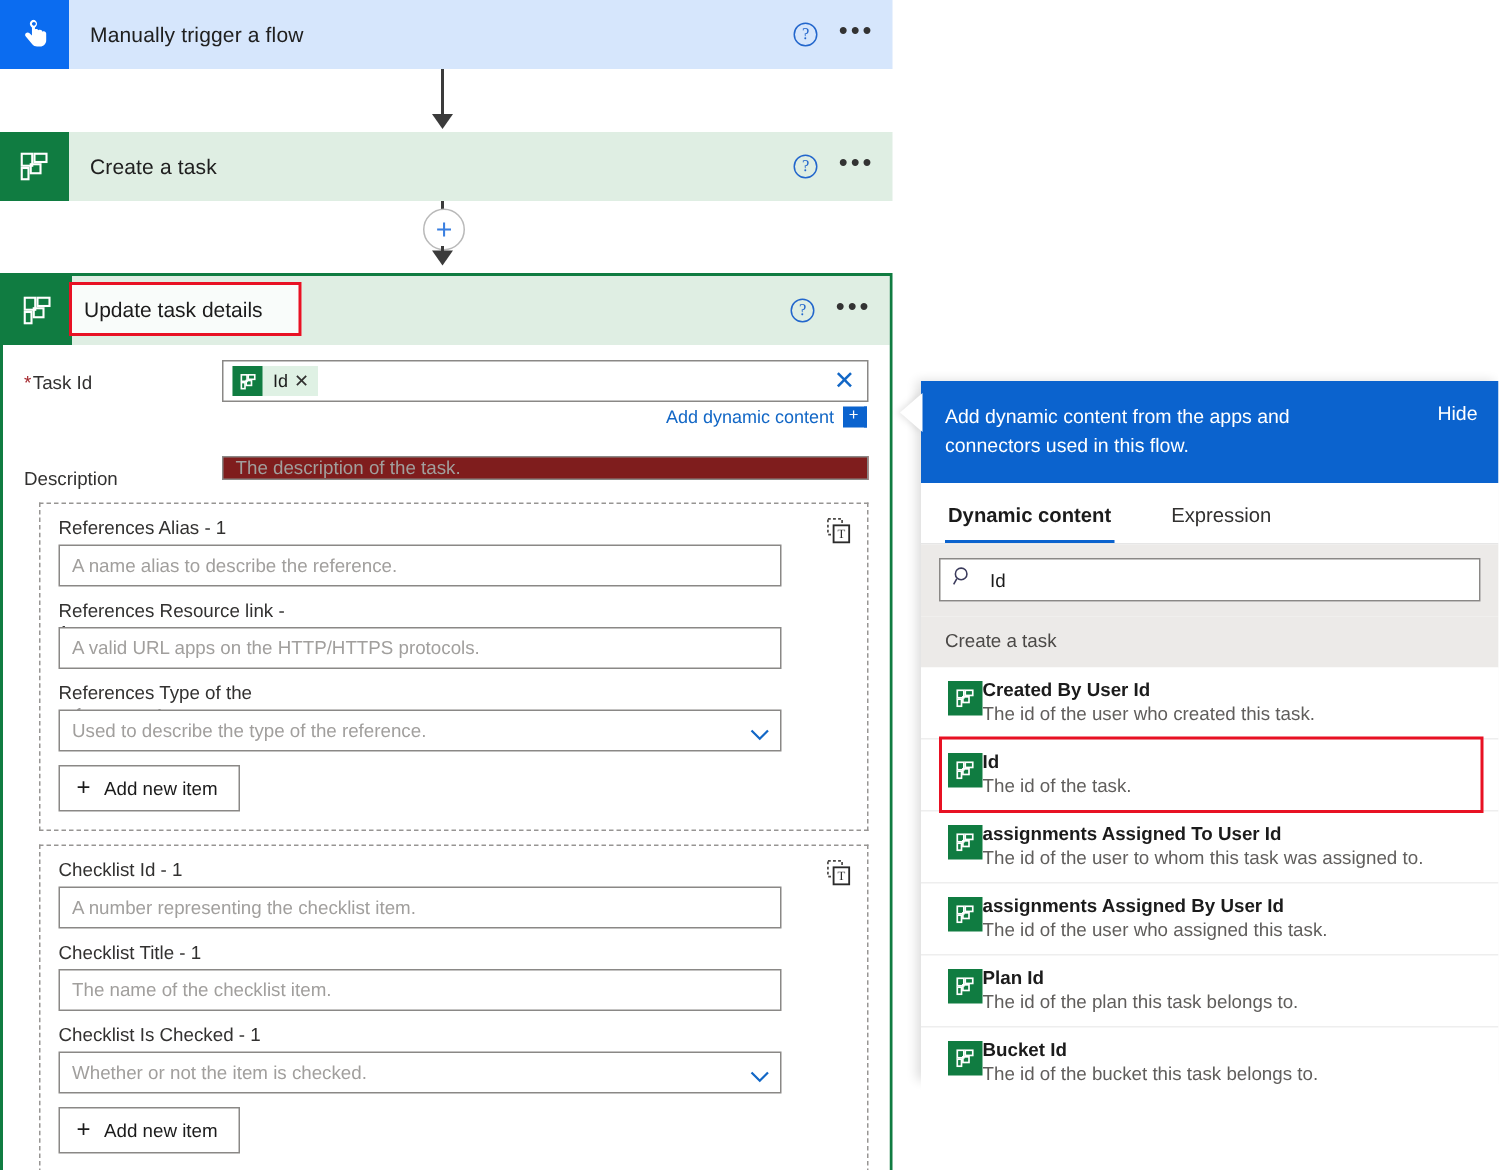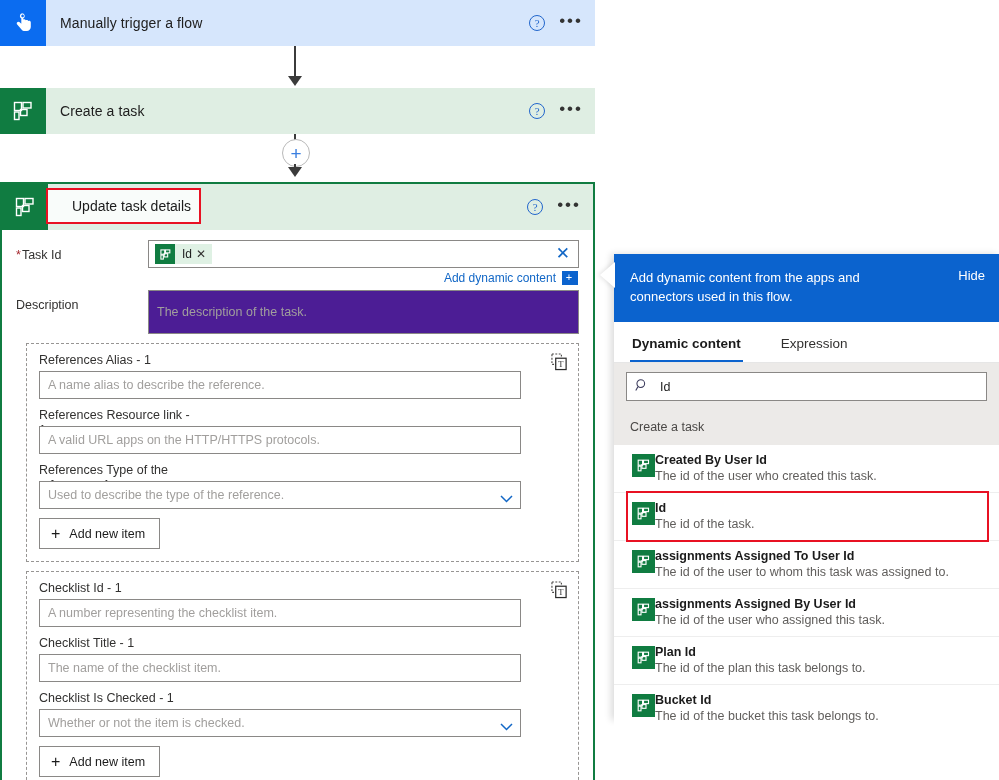--- a/index.html
+++ b/index.html
@@ -92,21 +92,21 @@
   .panel-body { background: #ffffff; padding: 10px 14px 16px 14px; }
 
   .title-highlight {
     position: absolute;
     left: 44px; top: 4px;
     width: 155px; height: 36px;
     border: 2.5px solid #e81123;
     box-sizing: border-box;
     background: rgba(255,255,255,0.82);
     display: flex; align-items: center;
-    padding-left: 24px;
+    padding-left: 8px;
     z-index: 4;
   }
   .title-highlight span { font-size: 14px; color: #1b1b1b; }
 
   
   .frow { display: flex; align-items: flex-start; margin-bottom: 4px; }
   .flabel {
     width: 132px; min-width: 132px;
     font-size: 12.5px; color: #323130;
     padding-top: 8px;
@@ -130,31 +130,31 @@
   }
   .token-label { font-size: 12px; color: #1b1b1b; padding: 0 4px 0 7px; }
   .token-x { font-size: 12px; color: #323130; padding-right: 6px; cursor: pointer; }
   .clear-x {
     position: absolute; right: 8px; top: 50%; transform: translateY(-50%);
     color: #1267c6; font-size: 17px; line-height: 14px; font-weight: 300;
   }
 
   .adc-row {
     display: flex; justify-content: flex-end; align-items: flex-start;
-    margin-top: 3px; margin-bottom: 1px; padding-right: 1px;
+    margin-top: 3px; margin-bottom: 15px; padding-right: 1px;
   }
   .adc-link { font-size: 12px; color: #1267c6; }
   .adc-plus {
     width: 14px; height: 14px; background: #0b63ce; color: #fff;
     font-size: 11px; line-height: 13px; text-align: center; margin-left: 6px;
     border-right: 2px solid #0b63ce;
   }
 
   .inputbox {
-    height: 44px; border: 1px solid #8a8886; background: #4c1d95;
+    height: 16px; border: 1px solid #8a8886; background: #7f1d1d;
     display: flex; align-items: center; padding: 0 8px;
     box-sizing: border-box; position: relative;
   }
   .ph { font-size: 12.5px; color: #a19f9d; }
   .chev {
     position: absolute; right: 9px; top: 50%; transform: translateY(-50%);
     width: 11px; height: 11px;
   }
 
   

